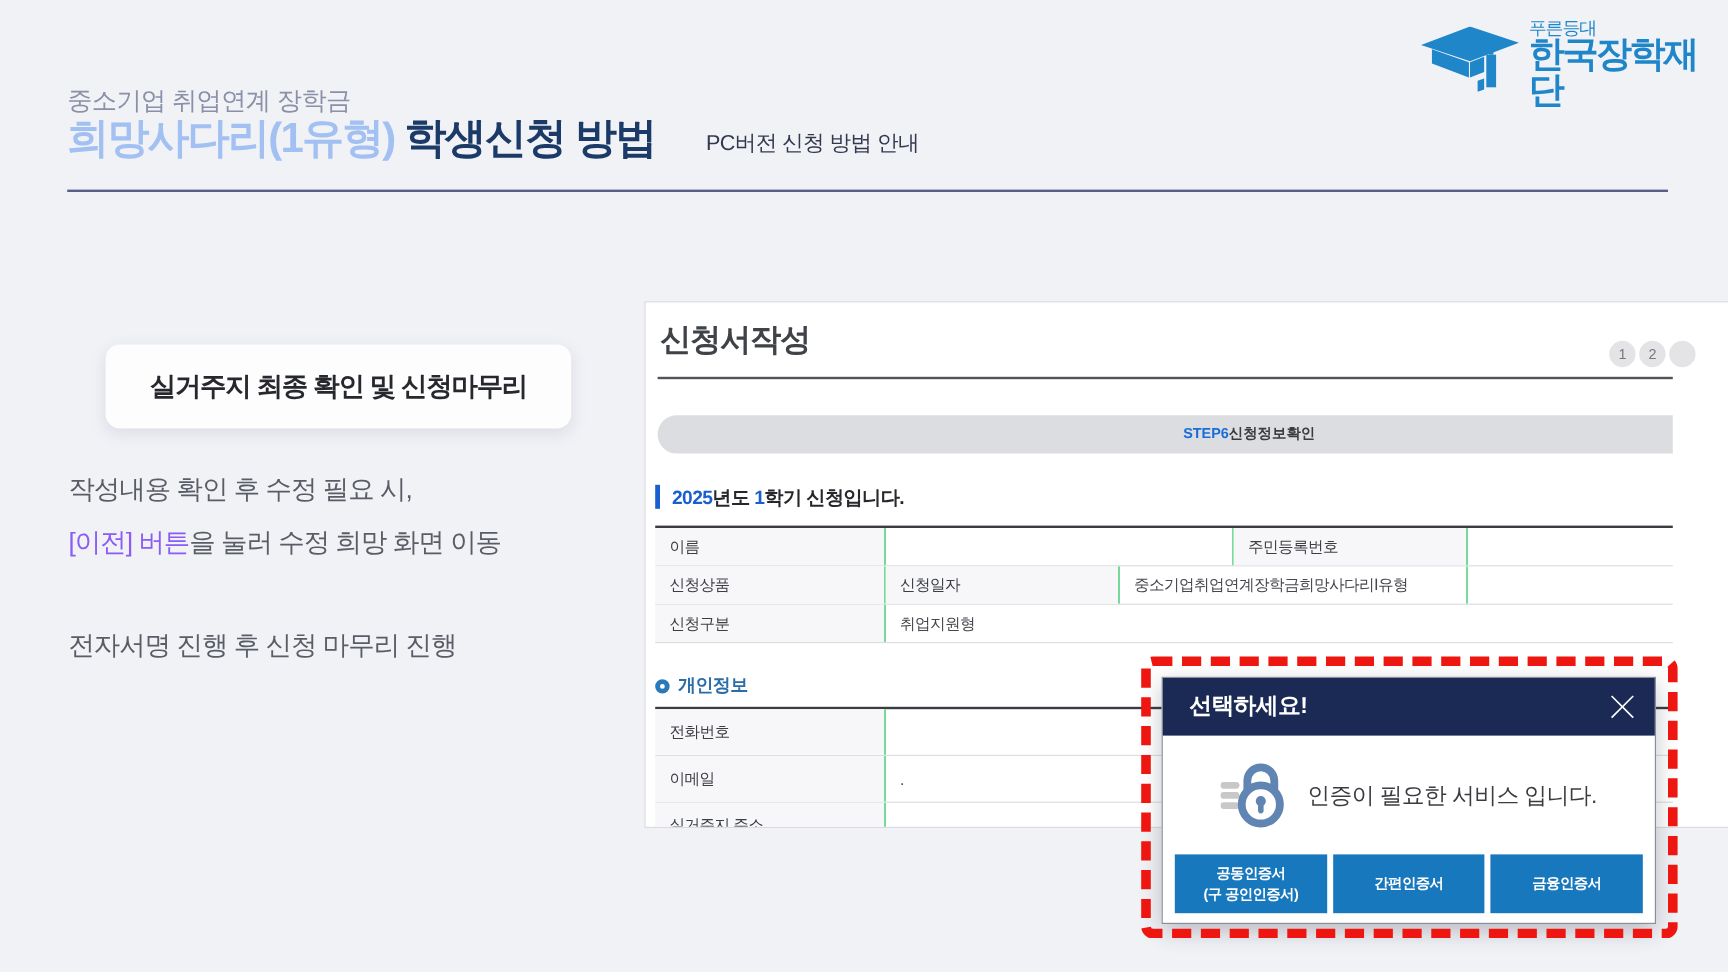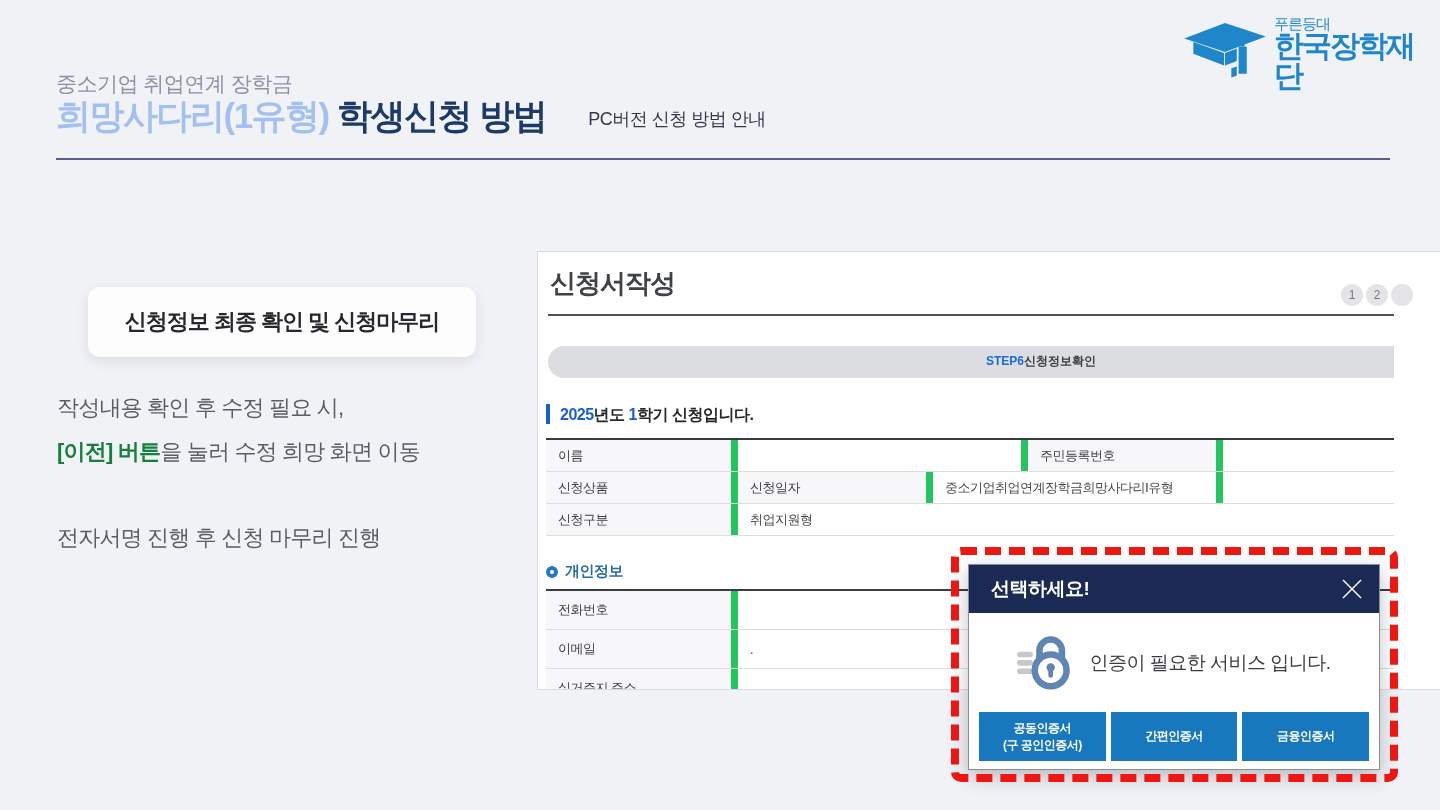--- a/index.html
+++ b/index.html
@@ -28,21 +28,21 @@
   .logo-name { font-size:30px; font-weight:800; color:#1f86c9; letter-spacing:-2px; }
 
   
   .badge-box {
     position:absolute; left:88px; top:287px; width:388px; height:70px;
     background:#fdfdfe; border-radius:12px; box-shadow:0 4px 12px rgba(120,125,150,.18);
     display:flex; align-items:center; justify-content:center;
     font-size:22px; font-weight:bold; color:#26282e; letter-spacing:-1px;
   }
   .left-par { position:absolute; left:57px; font-size:22px; color:#5a5d66; letter-spacing:-0.8px; line-height:44px; }
-  .left-par b { color:#15803d; font-weight:bold; }
+  .left-par b { color:#8b5cf6; font-weight:normal; }
   .par1 { top:386px; }
   .par2 { top:516px; }
 
   
   .panel {
     position:absolute; left:537px; top:251px; width:972px; height:439px;
     background:#ffffff; border:1px solid #d9dbe0; overflow:hidden; z-index:1;
   }
   .panel-title { position:absolute; left:12px; top:14px; font-size:26px; font-weight:bold; color:#3f4247; letter-spacing:-1px; }
   .pager { position:absolute; top:32px; left:803px; display:flex; gap:3px; }
@@ -60,21 +60,21 @@
   .notice-bar { position:absolute; left:8px; top:152px; width:4px; height:20px; background:#1a5fd0; }
   .notice { position:absolute; left:22px; top:153px; font-size:16px; font-weight:bold; color:#26282c; letter-spacing:-0.5px; }
   .notice .blue { color:#1a5fd0; }
 
   .tbl { position:absolute; left:8px; width:848px; border-top:2px solid #3a3c42; font-size:13px; }
   .tbl1 { top:186px; }
   .tbl2 { top:337px; }
   .tbl-row { display:flex; border-bottom:1px solid #dcdee2; }
   .tbl1 .tbl-row { height:32px; }
   .tbl2 .tbl-row { height:39px; }
-  .cell { display:flex; align-items:center; padding-left:12px; border-right:7px solid #22c55e; color:#45474d; letter-spacing:-0.5px; }
+  .cell { display:flex; align-items:center; padding-left:12px; border-right:1px solid #22c55e; color:#45474d; letter-spacing:-0.5px; }
   .cell:last-child { border-right:none; }
   .cell.lab { background:#f7f7f9; color:#3c3e44; }
   .w-lab1 { width:192px; flex:0 0 192px; }
   .w-val1 { width:290px; flex:0 0 290px; }
   .w-lab2 { width:195px; flex:0 0 195px; }
   .w-flex { flex:1 1 auto; }
 
   .section-head { position:absolute; left:8px; top:310px; display:flex; align-items:center; gap:7px; }
   .ring-icon { width:12px; height:12px; border-radius:50%; border:4px solid #2a79b8; }
   .section-label { font-size:15px; font-weight:bold; color:#2a6da8; letter-spacing:-0.5px; }
@@ -125,21 +125,21 @@
       <rect x="62.5" y="18" width="4" height="8" fill="#1f86c9"></rect>
       <polygon points="52,50 58,48 58,58 52,60" fill="#1f86c9"></polygon>
     </svg>
   </span>
   <div class="logo-text">
     <span class="logo-tagline">푸른등대</span>
     <span class="logo-name">한국장학재단</span>
   </div>
 </div>
 
-<div class="badge-box">신청정보 최종 확인 및 신청마무리</div>
+<div class="badge-box">실거주지 최종 확인 및 신청마무리</div>
 <div class="left-par par1">
   <span>작성내용 확인 후 수정 필요 시,</span><br>
   <b>[이전] 버튼</b><span>을 눌러 수정 희망 화면 이동</span>
 </div>
 <div class="left-par par2">
   <span>전자서명 진행 후 신청 마무리 진행</span>
 </div>
 
 <div class="panel">
   <div class="panel-title">신청서작성</div>

